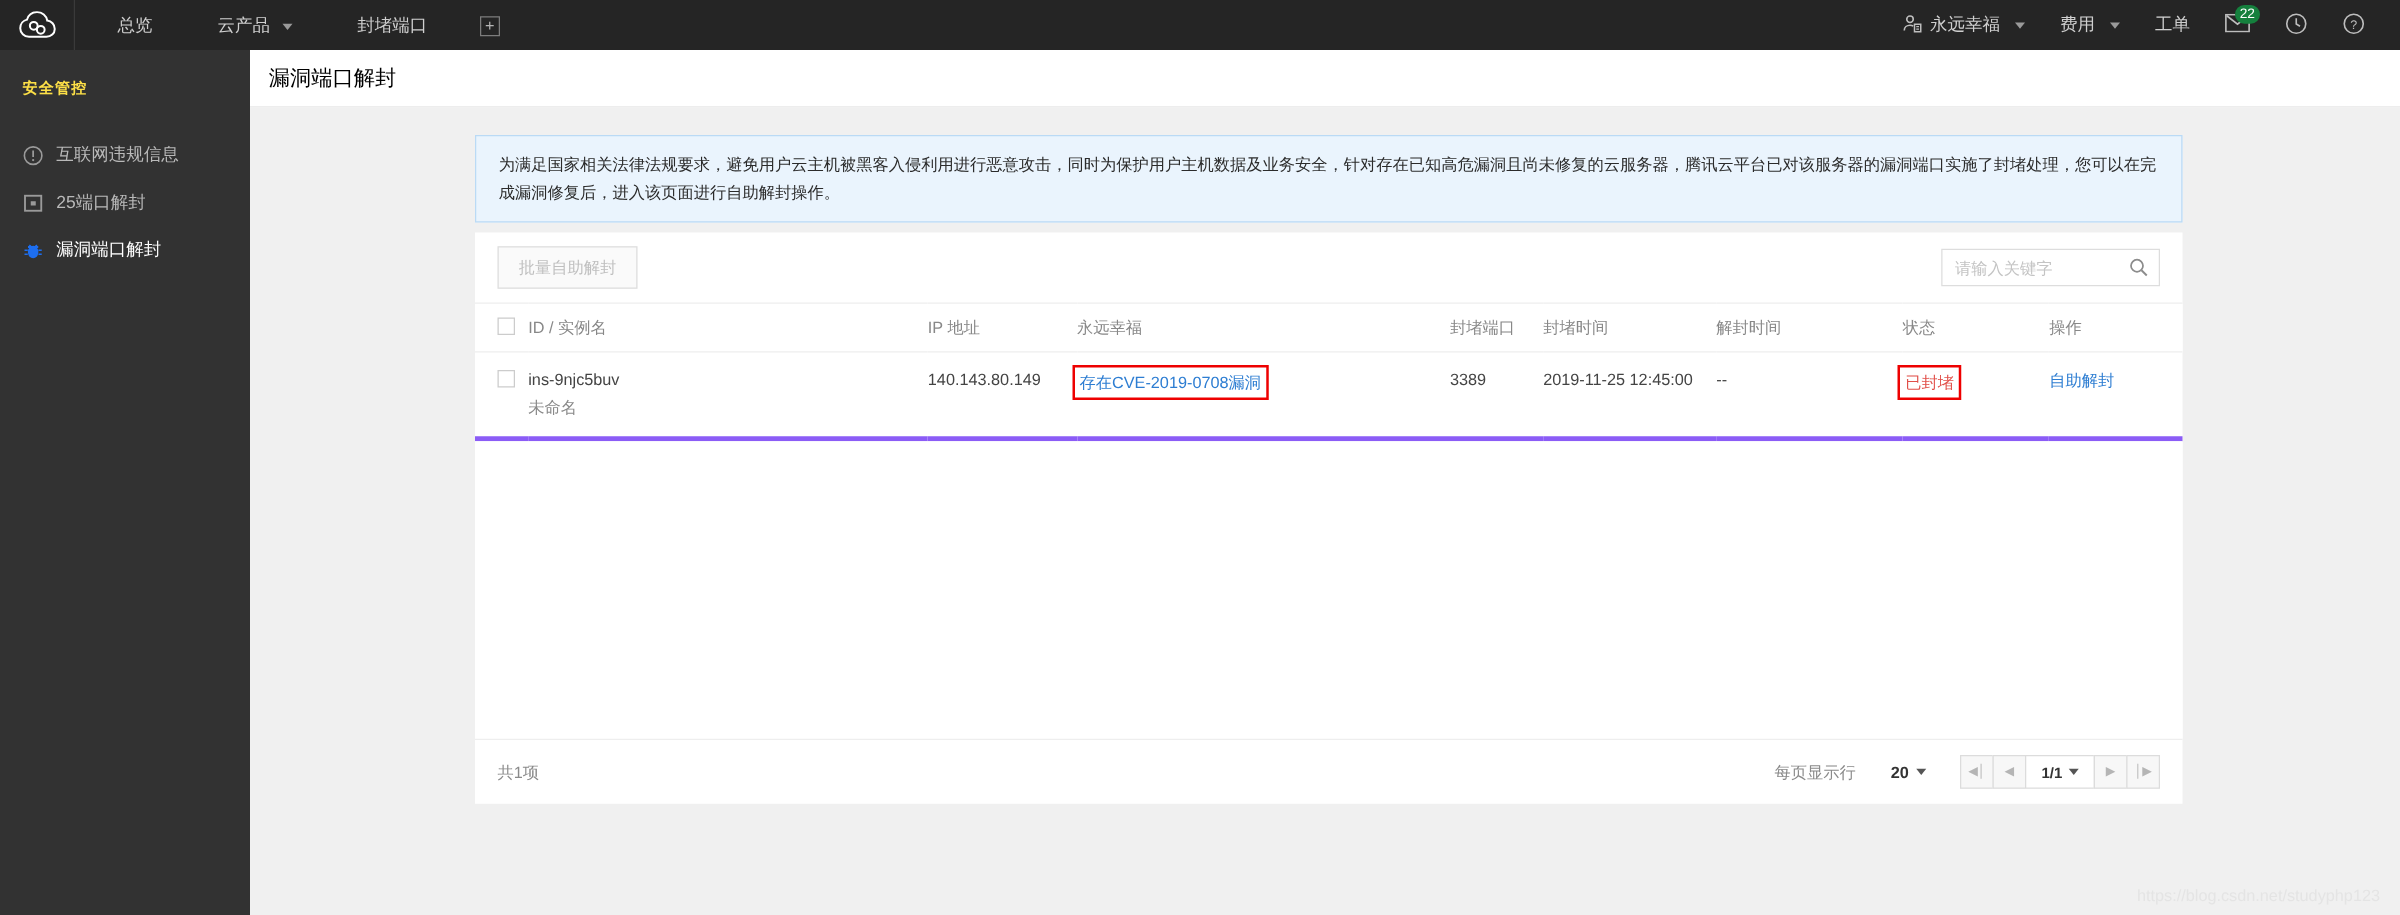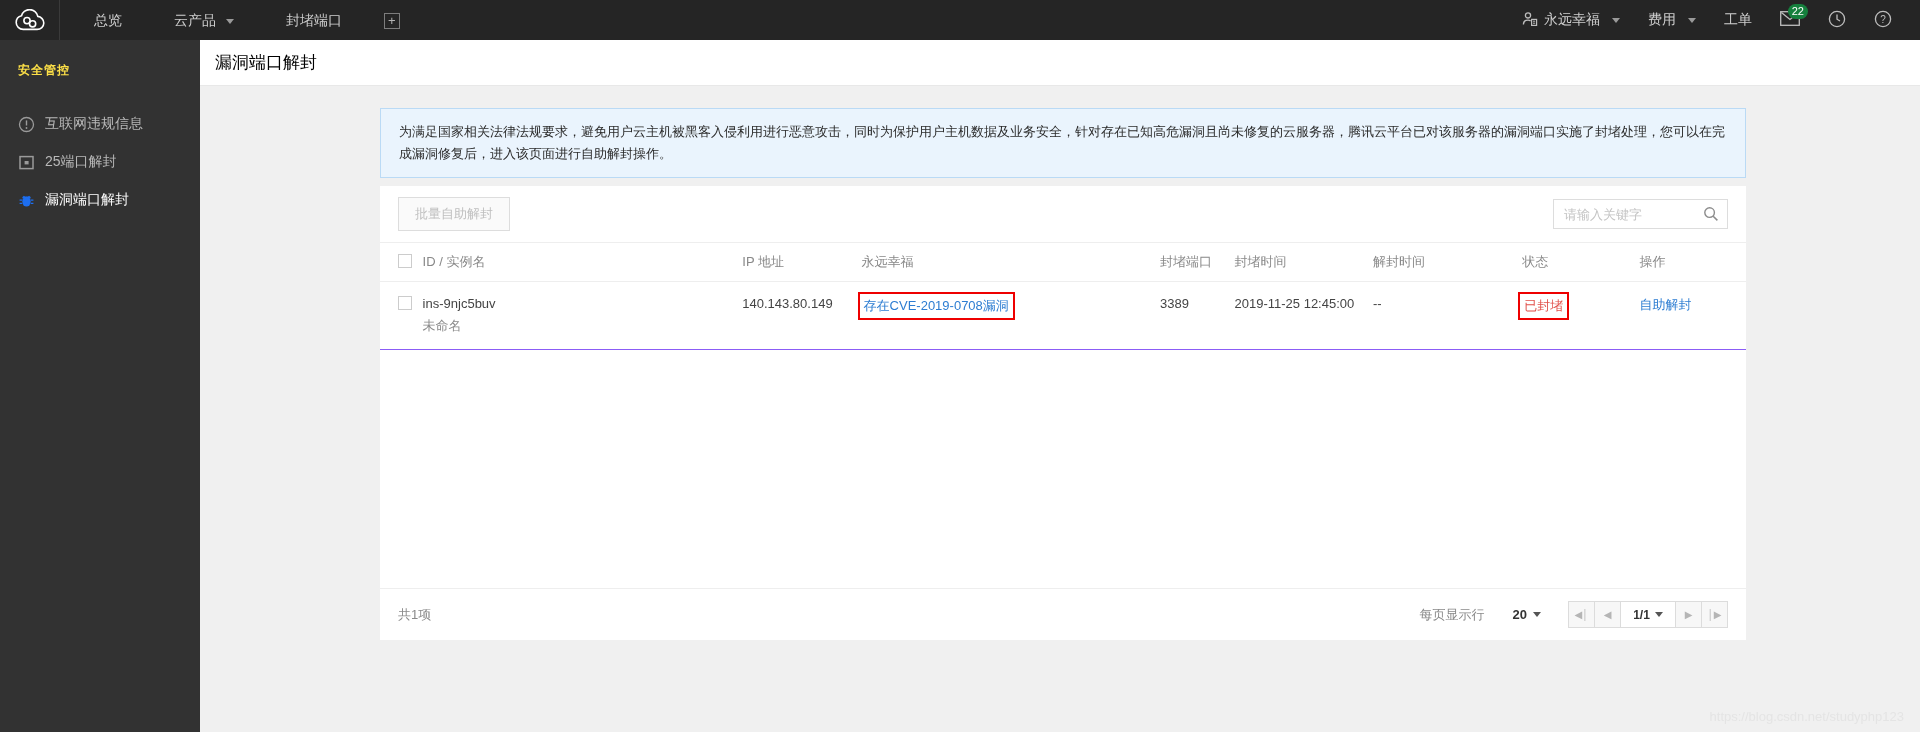--- a/index.html
+++ b/index.html
@@ -108,21 +108,21 @@
     position: absolute; right: 8px; top: 6px; width: 16px; height: 16px;
   }
   table.grid { width: 100%; border-collapse: collapse; table-layout: fixed; }
   table.grid th {
     text-align: left; font-weight: normal; color: #888888; font-size: 13px;
     padding: 10px 0; border-top: 1px solid #eeeeee; border-bottom: 1px solid #eeeeee;
     background: #fff;
   }
   table.grid td {
     font-size: 13px; color: #444444; padding: 14px 0; vertical-align: top;
-    border-bottom: 1px solid #8b5cf6;
+    border-bottom: 4px solid #8b5cf6;
   }
   .c-check { width: 40px; padding-left: 18px !important; }
   .c-id    { width: 300px; }
   .c-ip    { width: 112px; }
   .c-reason{ width: 280px; }
   .c-port  { width: 70px; }
   .c-btime { width: 130px; }
   .c-utime { width: 140px; }
   .c-state { width: 110px; }
   .c-op    { width: 100px; }

